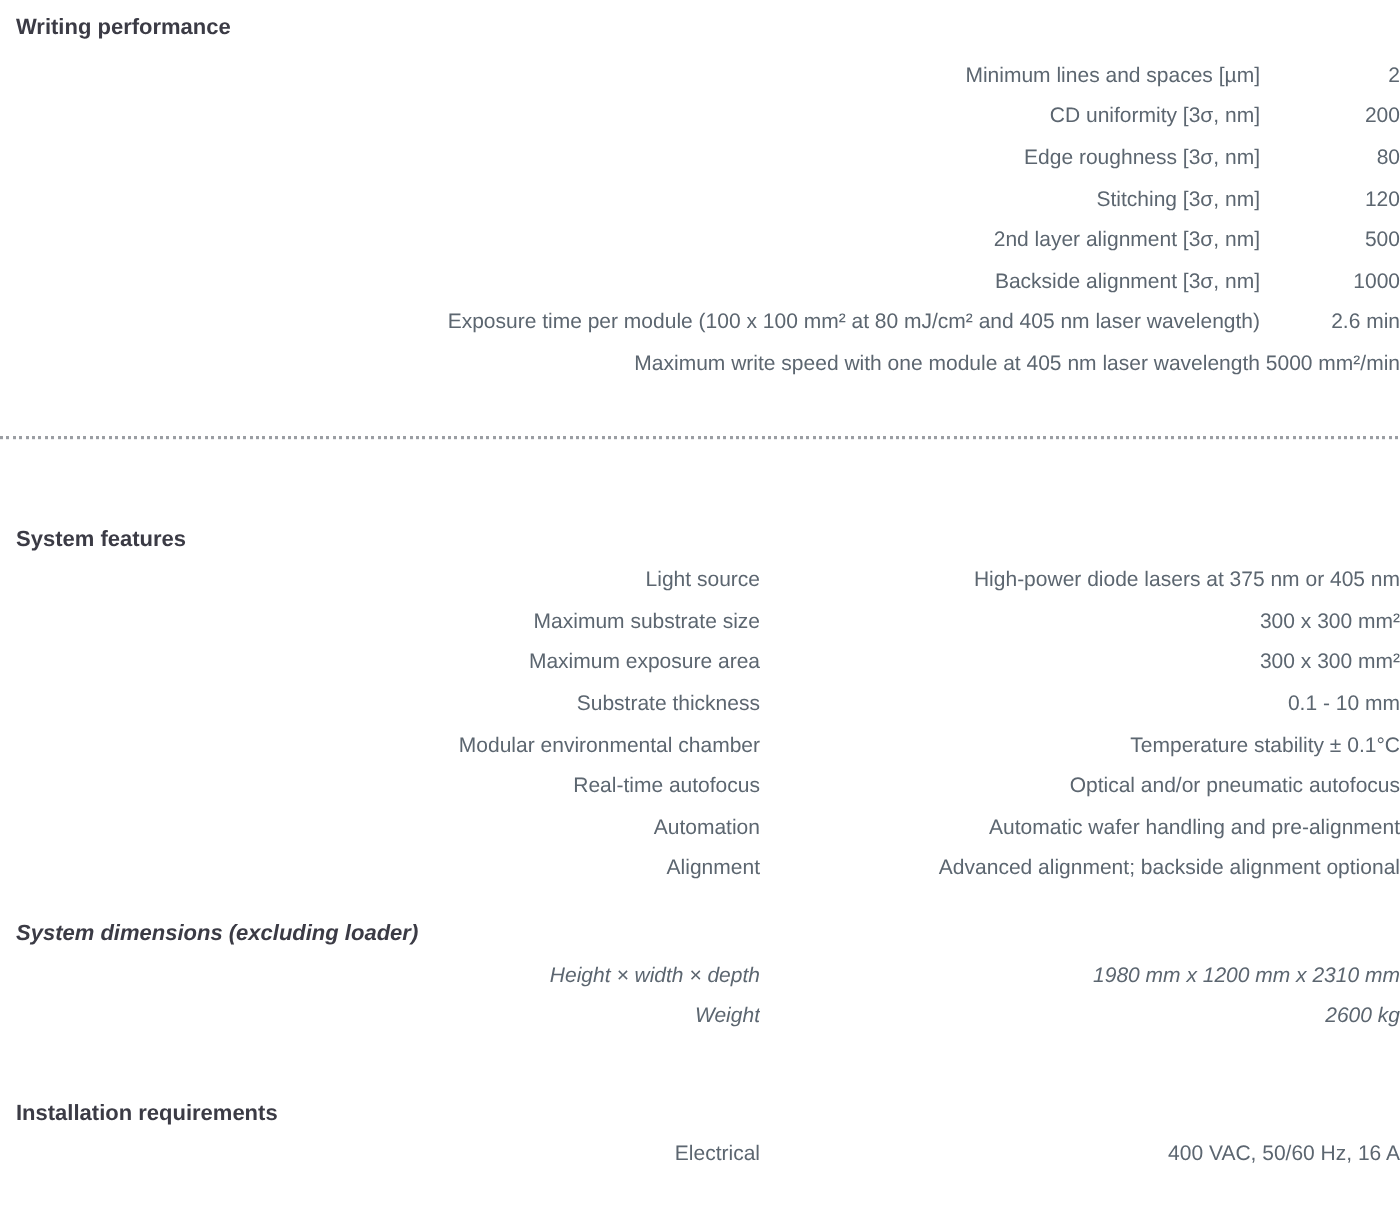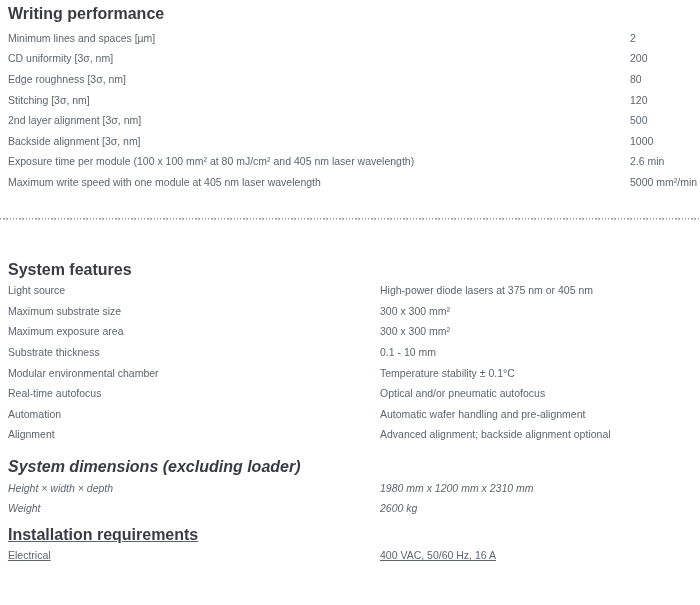--- a/index.html
+++ b/index.html
@@ -27,44 +27,45 @@
     padding-left: 8px;
     box-sizing: border-box;
   }
   .header-row {
     height: 20.6px;
     display: flex;
     align-items: center;
     padding-left: 8px;
     box-sizing: border-box;
     font-weight: bold;
-    font-size: 16px;
+    font-size: 11px;
     color: #3b3b45;
   }
   
   .sec-writing .row { grid-template-columns: 622px 1fr; }
   
   .sec-std .row { grid-template-columns: 372px 1fr; }
   .sec-writing .header-row { margin-bottom: 3px; }
   .spec-label, .spec-value {
     white-space: nowrap;
     overflow: hidden;
+    text-align: right;
   }
   .separator {
     width: 700px;
     height: 3px;
     margin-top: 26px;
     background-image: repeating-linear-gradient(to right, #9b9ea3 0px, #9b9ea3 1.5px, transparent 1.5px, transparent 3.2px);
     background-size: 100% 1.6px;
     background-repeat: no-repeat;
     background-position: 0 0;
   }
   .sec-features { margin-top: 38px; }
   .sec-dimensions { margin-top: 12px; font-style: italic; }
-  .sec-install { margin-top: 6px; text-decoration: underline; }
+  .sec-install { margin-top: 28px; }
 </style>
 </head>
 <body>
 
 <div class="sheet">
 
   <div class="sec-writing">
     <div class="header-row">Writing performance</div>
     <div class="row">
       <span class="spec-label">Minimum lines and spaces [µm]</span>

